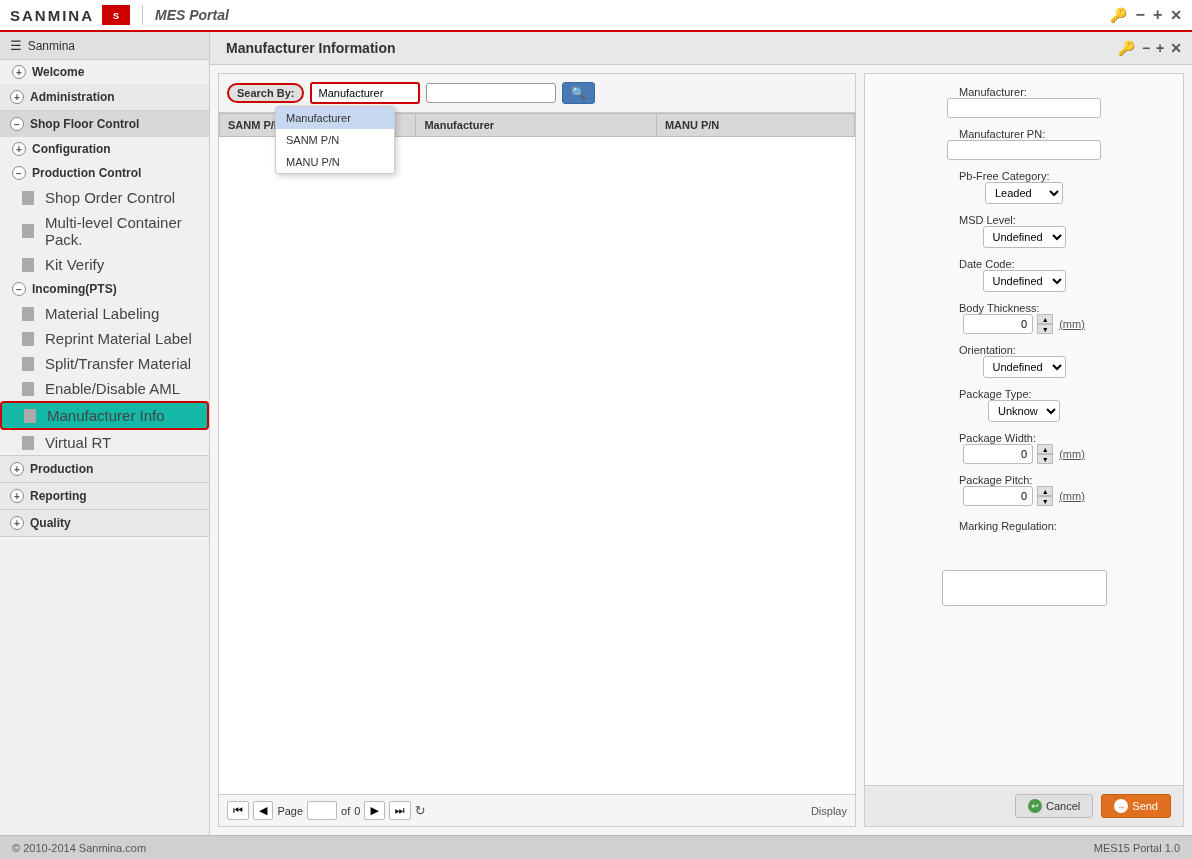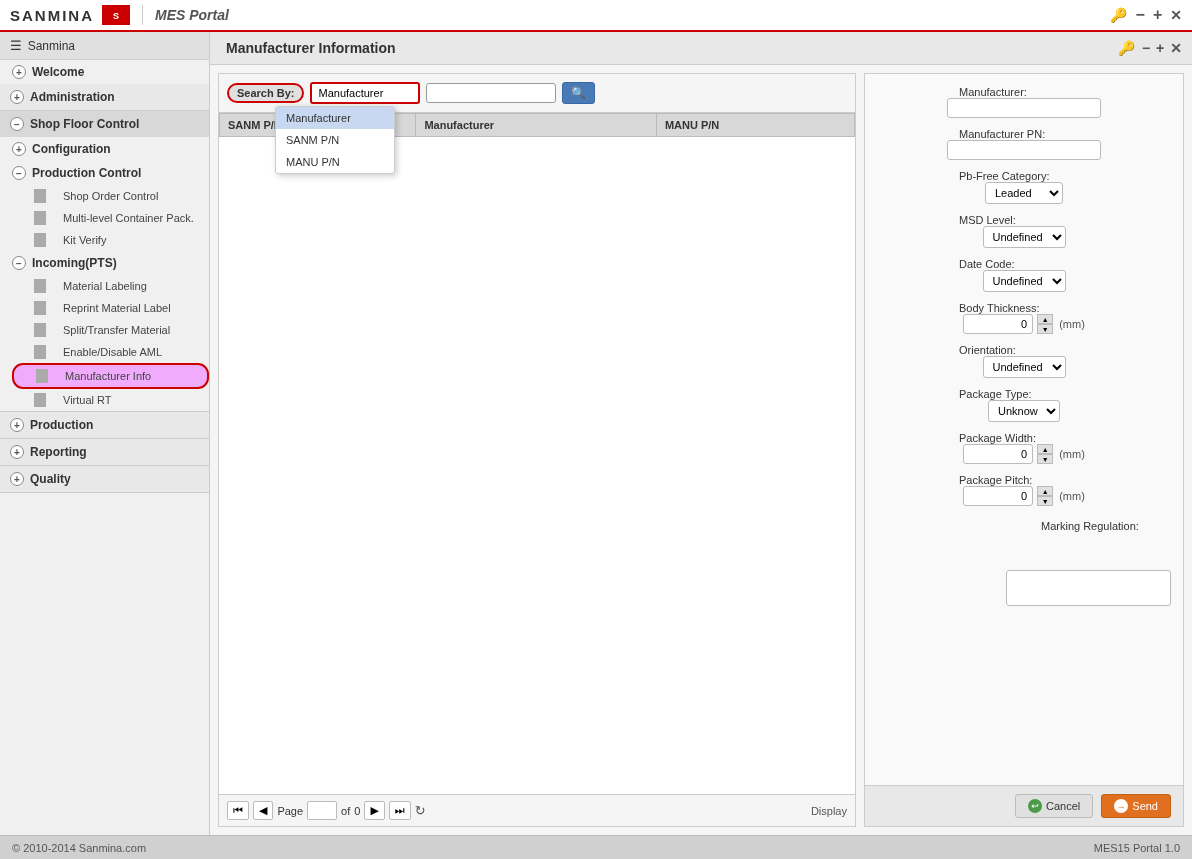--- a/index.html
+++ b/index.html
@@ -56,32 +56,32 @@
       padding: 5px 12px;
       font-size: 12px; color: #333; cursor: pointer;
       font-weight: bold;
     }
     .sidebar-subgroup-header .minus-icon {
       width: 14px; height: 14px; border: 1px solid #888;
       border-radius: 50%; display: flex; align-items: center; justify-content: center;
       font-size: 10px; color: #555; background: #fff; flex-shrink: 0;
     }
     .sidebar-item {
-      display: flex; align-items: center; gap: 17px;
+      display: flex; align-items: center; gap: 11px;
       padding: 4px 8px 4px 22px;
-      font-size: 11px; color: #444; cursor: pointer; margin-left: 12px;
+      font-size: 15px; color: #444; cursor: pointer;
     }
     .sidebar-item .doc-icon {
       width: 12px; height: 14px; background: #aaa;
       display: inline-block; position: relative; flex-shrink: 0;
     }
     .sidebar-item.highlighted {
       border: 2px solid #c00;
-      border-radius: 11px;
-      background: #f0abfc;
+      border-radius: 4px;
+      background: #14b8a6;
     }
 
     
     #main {
       flex: 1;
       display: flex;
       flex-direction: column;
       background: #f5f5f5;
       overflow: hidden;
     }
@@ -295,21 +295,21 @@
       text-align: right;
     }
     .spinner-btns {
       display: flex; flex-direction: column;
     }
     .spinner-btn {
       width: 16px; height: 10px; background: #e0e0e0;
       border: 1px solid #bbb; cursor: pointer; font-size: 7px;
       display: flex; align-items: center; justify-content: center;
     }
-    .unit-label { font-size: 11px; color: #555; margin-left: 2px; }
+    .unit-label { font-size: 11px; color: #555; margin-left: 2px; text-decoration: underline; }
     .textarea-control {
       flex: 1;
       border: 1px solid #bbb;
       border-radius: 3px;
       padding: 4px;
       font-size: 11px;
       height: 60px;
       resize: none;
       background: #fff;
     }
@@ -653,21 +653,21 @@
             <div class="spinner-wrapper">
               <input class="spinner-input" type="text" value="0" style="">
               <div class="spinner-btns">
                 <button class="spinner-btn">▲</button>
                 <button class="spinner-btn">▼</button>
               </div>
               <span class="unit-label">(mm)</span>
             </div>
           </div>
 
-          <div class="form-row" style="align-items:flex-end;gap:38px;">
+          <div class="form-row" style="align-items:center;gap:38px;">
             <span class="form-label" style="margin-top:4px;">Marking Regulation:</span>
             <textarea class="textarea-control" style=""></textarea>
           </div>
 
         </div>
 
         <div id="form-footer">
           <button class="btn-cancel">
             <div class="btn-icon-circle">↩</div>
             <span>Cancel</span>

